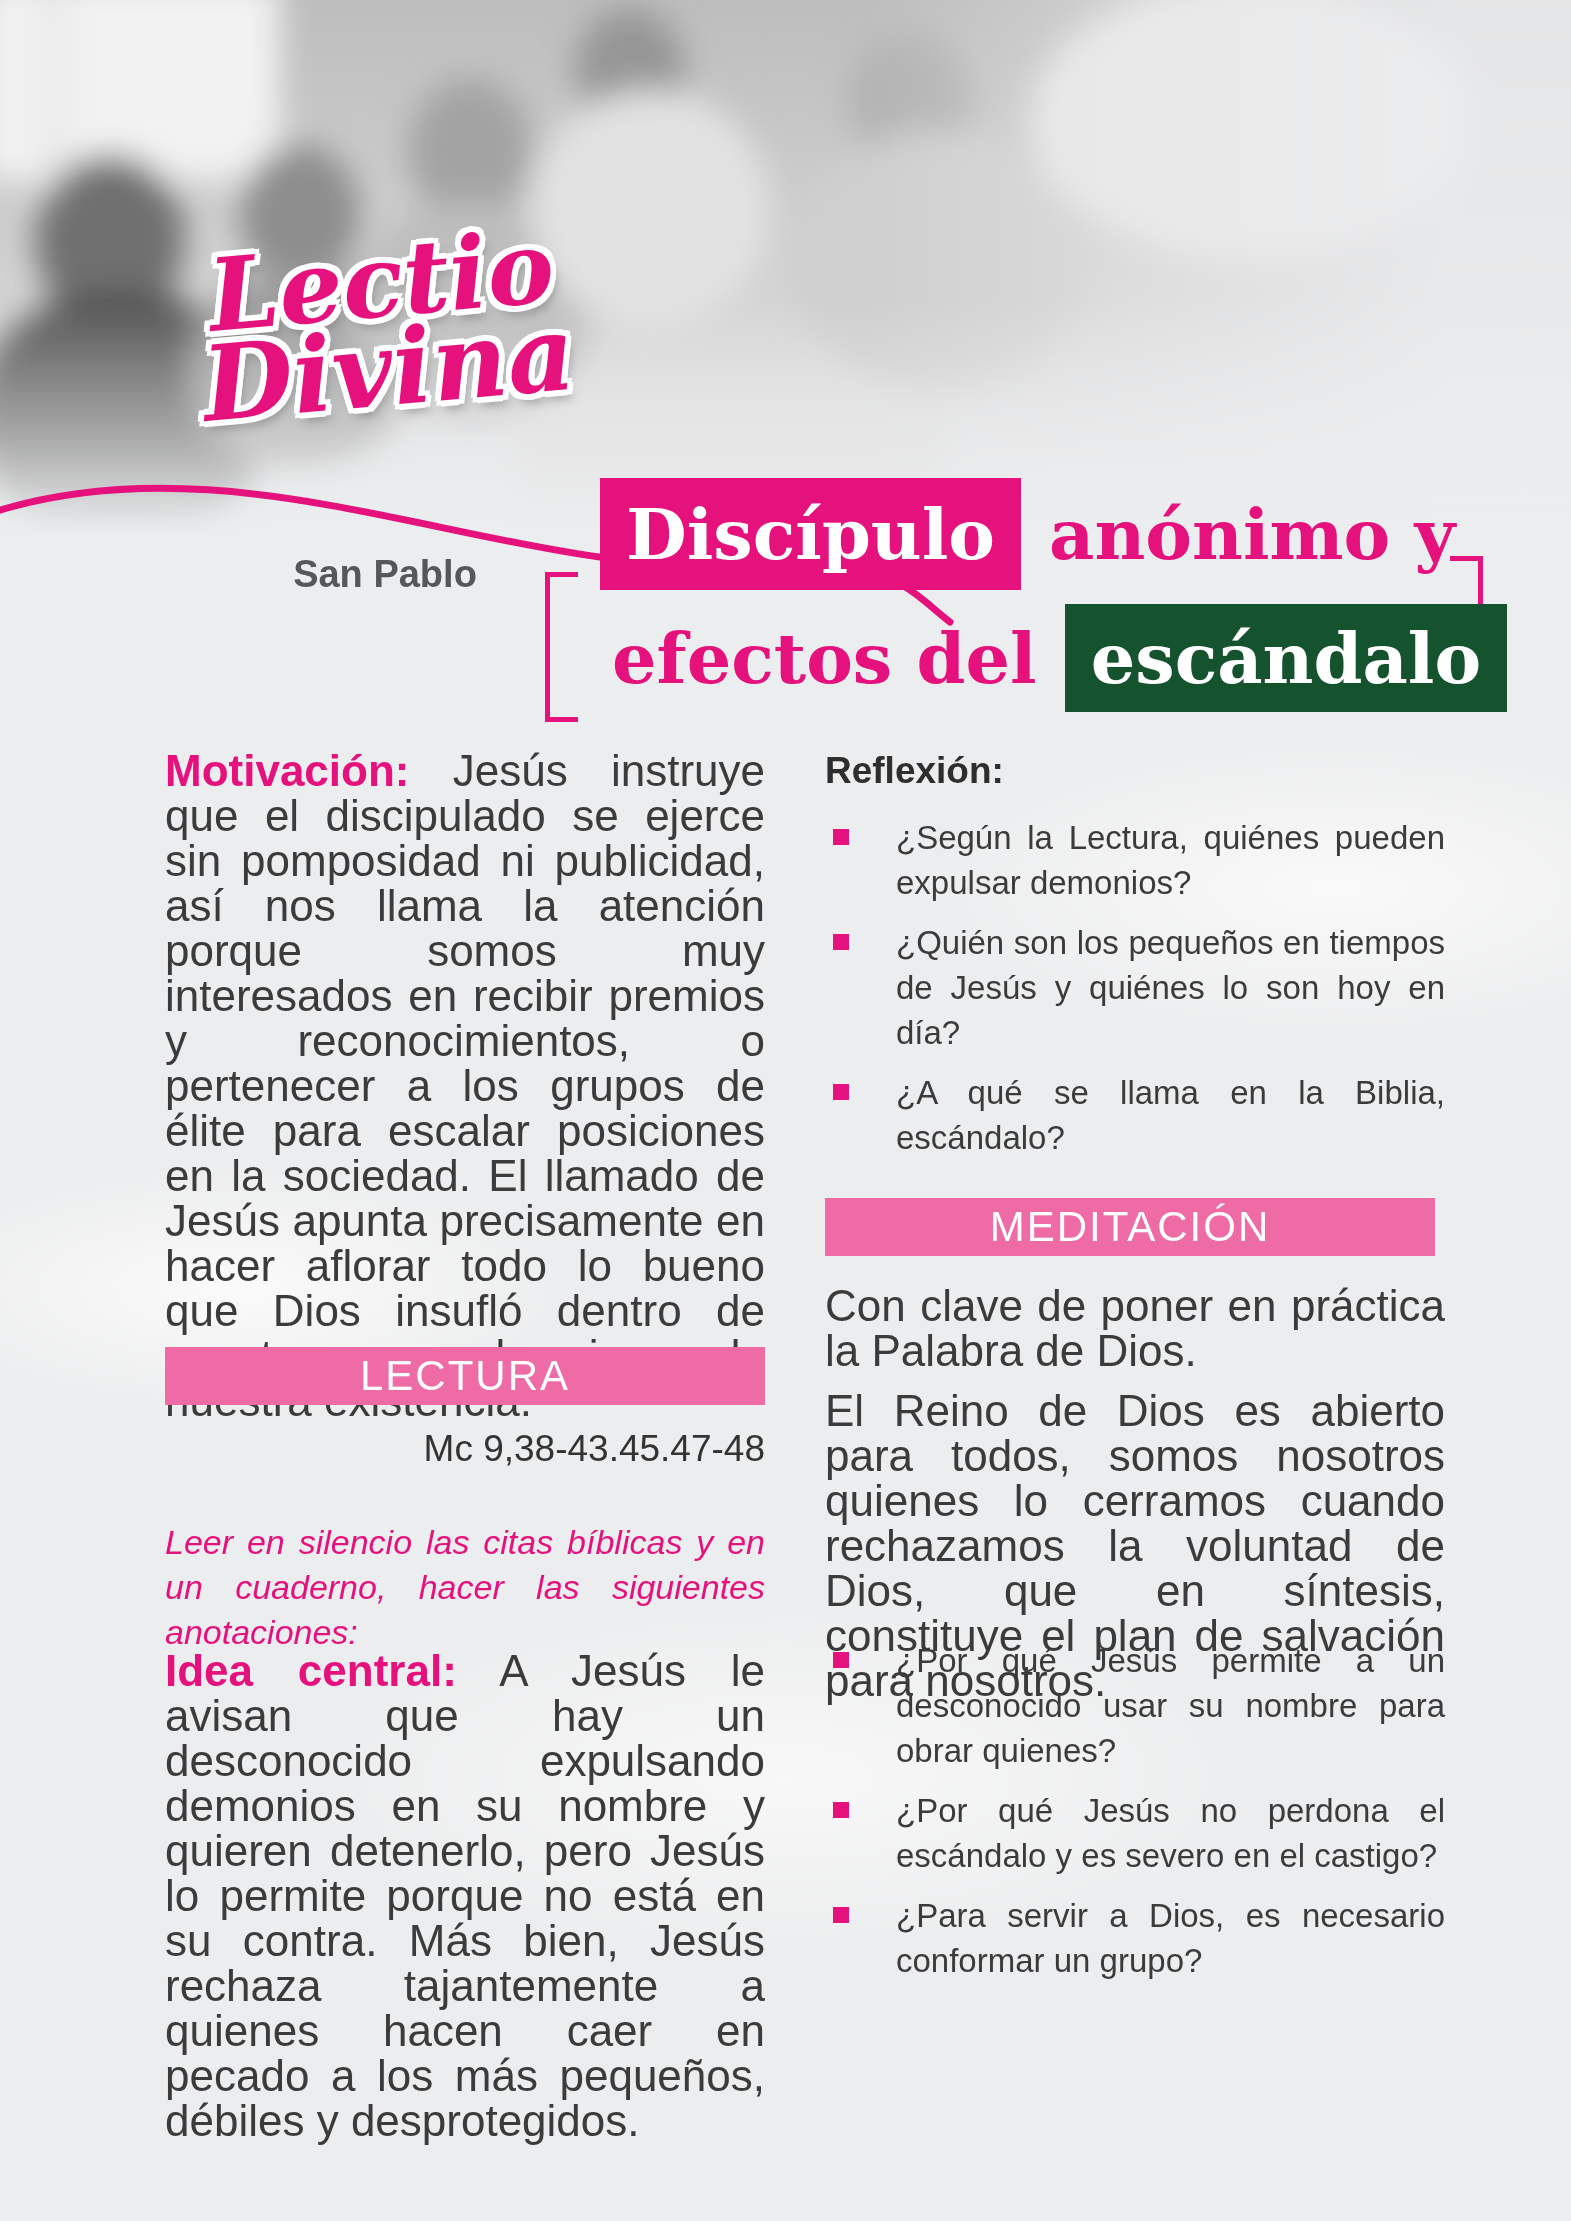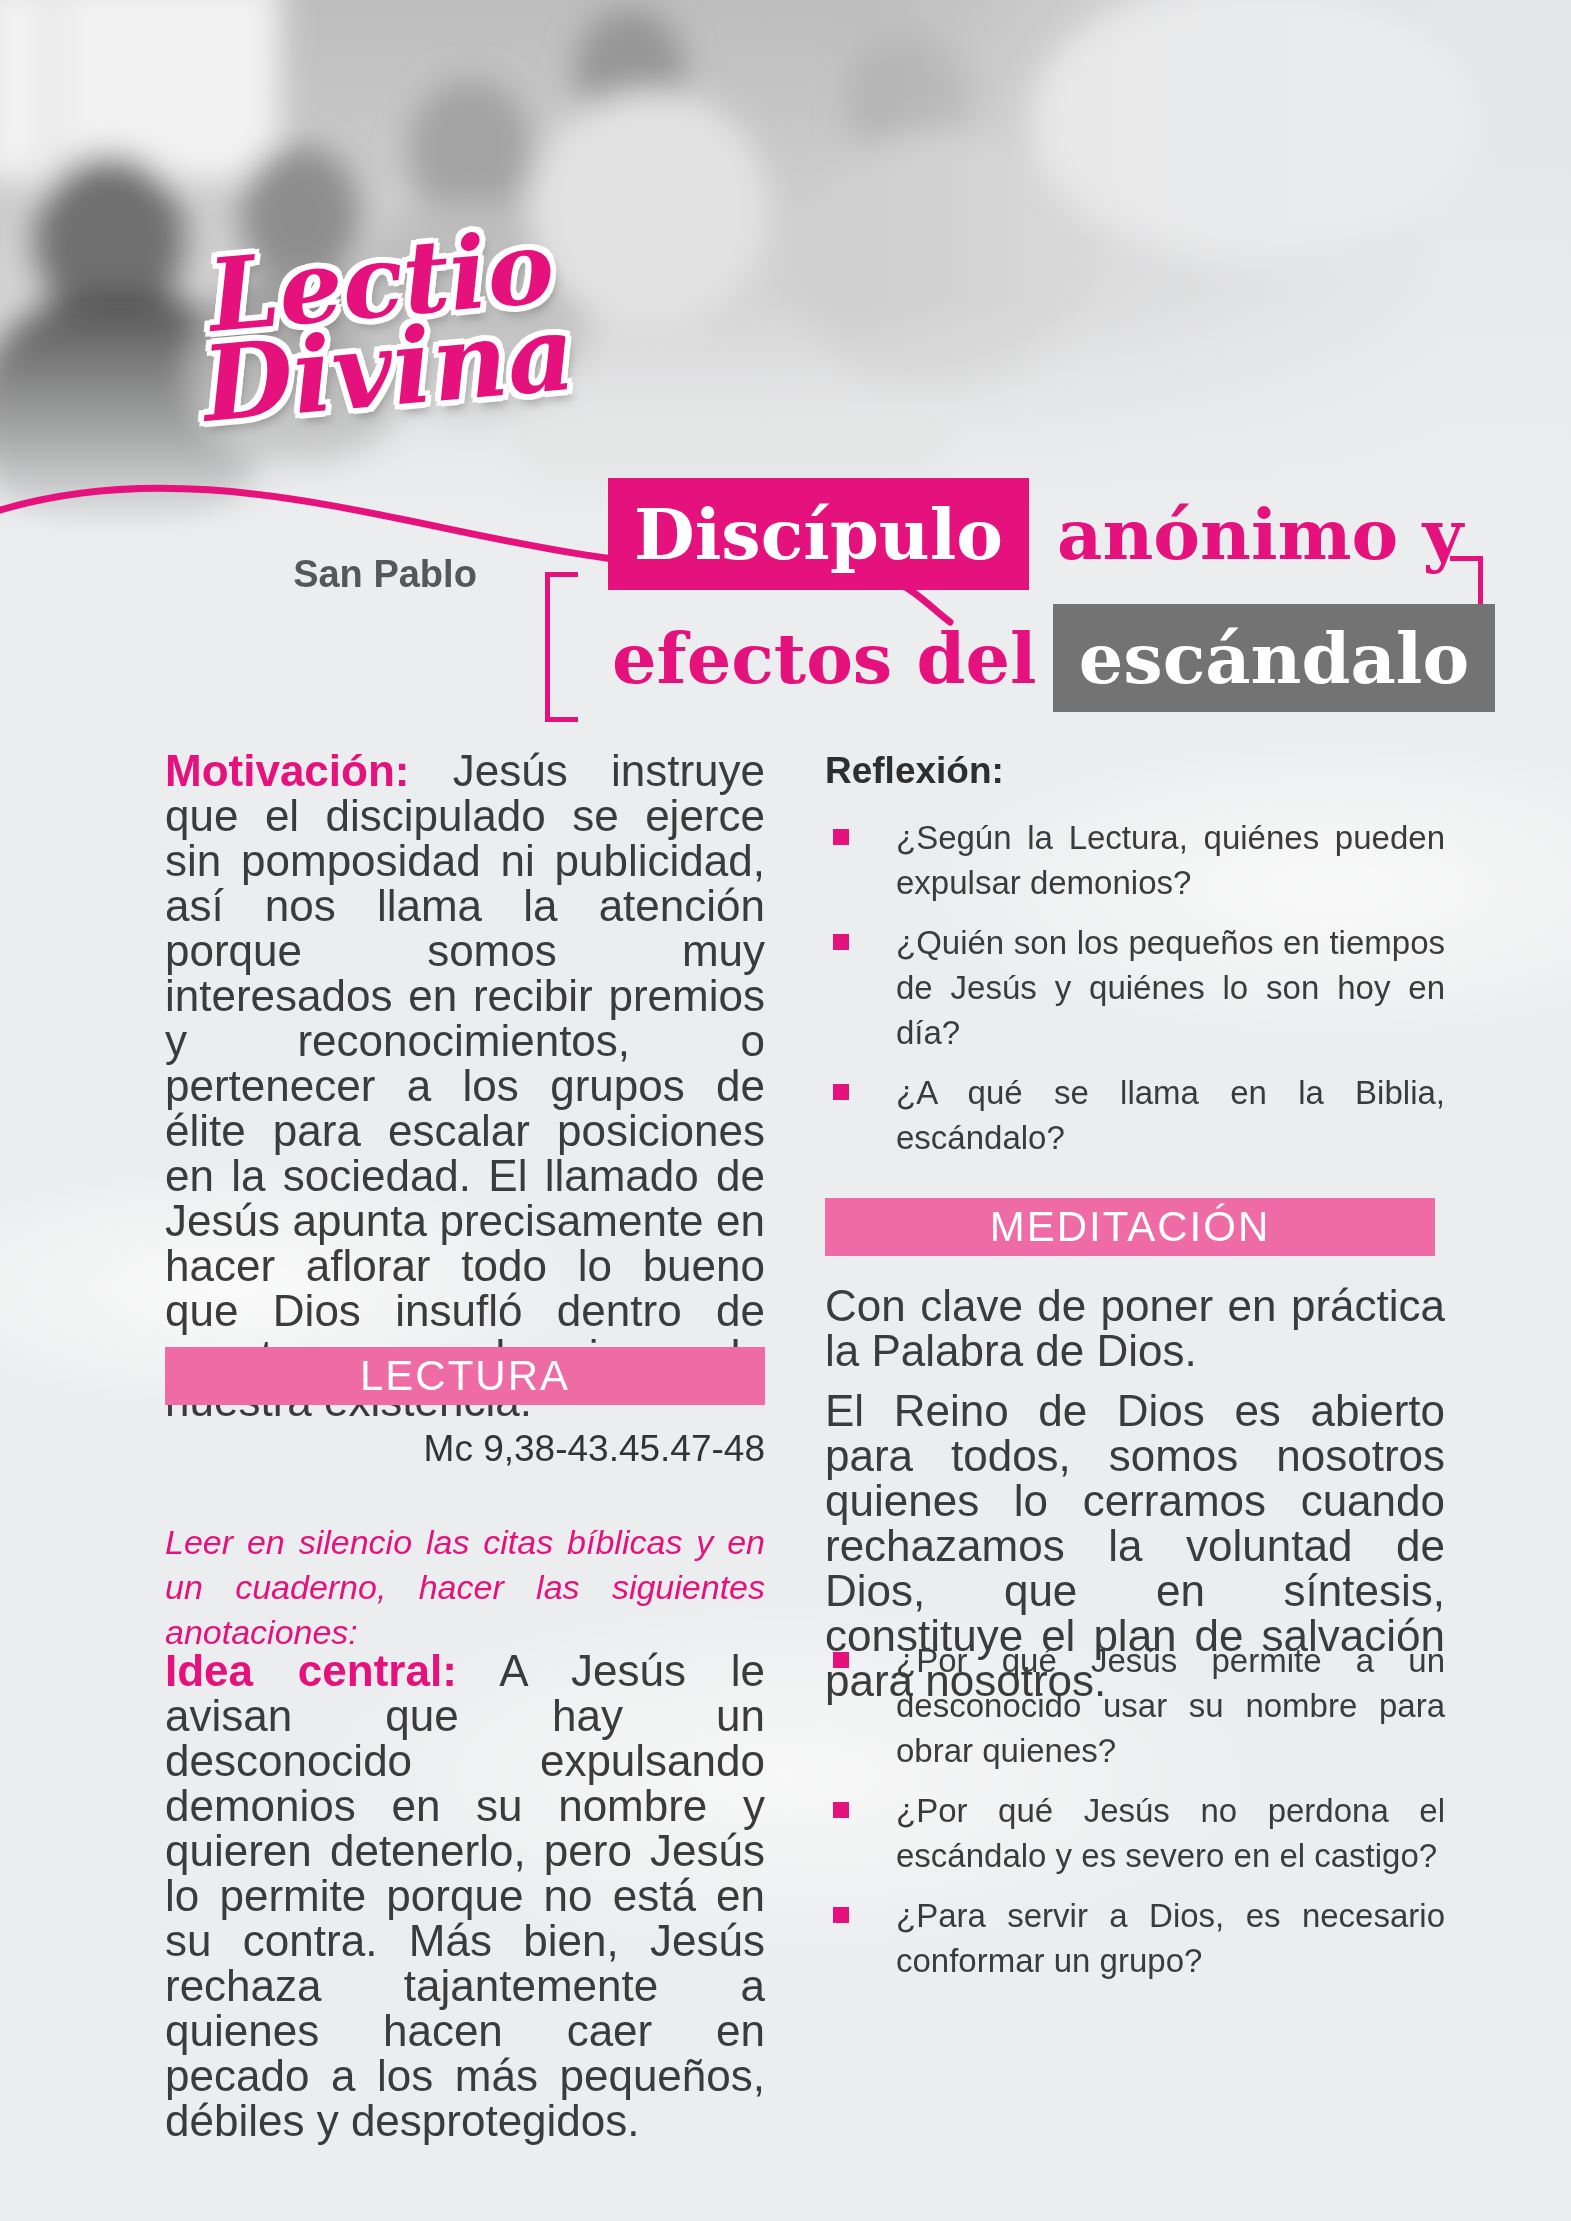--- a/index.html
+++ b/index.html
@@ -35,29 +35,29 @@
       0 -6px 0 #fff, 0 6px 0 #fff, -6px 0 0 #fff, 6px 0 0 #fff,
       4px 9px 10px rgba(60,60,60,.35);
     display:block;
   }
   .org{
     position:absolute;left:160px;top:552px;width:450px;text-align:center;
     font-size:38px;font-weight:bold;color:#565759;line-height:1.18;
   }
   
   .title-line{position:absolute;display:flex;align-items:center;}
-  .tl1{left:600px;top:478px;height:112px;margin-left:8px;}
+  .tl1{left:600px;top:478px;height:112px;}
   .tl2{left:612px;top:604px;height:108px;}
   .title-box{
     display:flex;align-items:center;justify-content:center;height:100%;
     padding:0 26px;color:#fff;
     font-family:"DejaVu Serif", serif;font-weight:bold;font-size:70px;
   }
   .box-magenta{background:#e5127d;}
-  .box-light{background:#737373;margin-left:16px;}
+  .box-light{background:#14532d;margin-left:28px;}
   .title-word{
     font-family:"DejaVu Serif", serif;font-weight:bold;font-size:70px;color:#e5127d;
     margin-left:28px;white-space:nowrap;
   }
   .title-word.first{margin-left:0;}
   .bracket{position:absolute;pointer-events:none;}
   .bracket-left{left:545px;top:572px;width:28px;height:140px;
     border-left:5px solid #e5127d;border-top:5px solid #e5127d;border-bottom:5px solid #e5127d;}
   .bracket-right{left:1450px;top:556px;width:28px;height:130px;
     border-right:5px solid #e5127d;border-top:5px solid #e5127d;border-bottom:5px solid #e5127d;}

